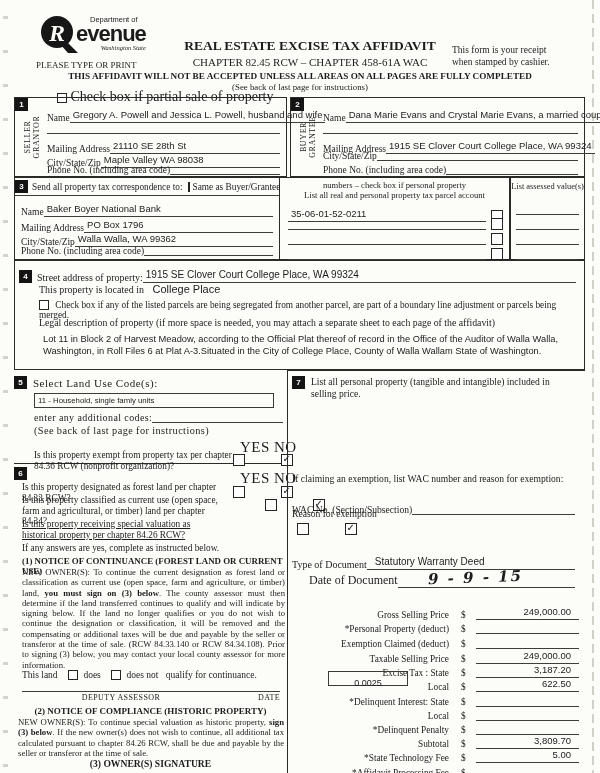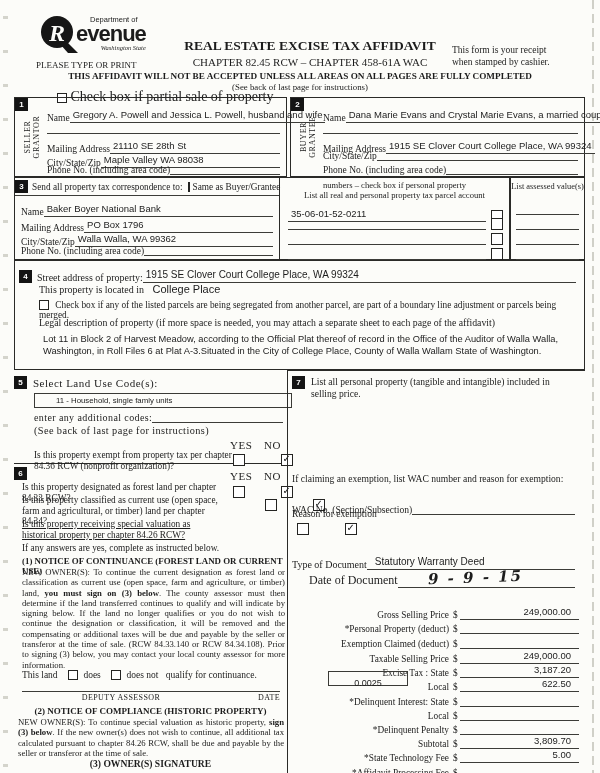--- a/index.html
+++ b/index.html
@@ -23,26 +23,26 @@
   .cb{display:inline-block;width:10px;height:10px;border:1.3px solid #242422;box-sizing:border-box;
       background:#fff;position:relative;vertical-align:-2px;}
   .cb.big{width:12px;height:12px;}
   .cb.checked::after{content:"\2713";position:absolute;left:0.5px;top:-2.5px;font-size:10px;color:#111;
       font-family:"DejaVu Sans",sans-serif;}
   .vlabel{position:absolute;left:-14px;top:50%;transform:translateY(-50%) rotate(-90deg);
       font-size:8px;letter-spacing:.6px;text-align:center;line-height:9px;width:58px;}
   .qtext{font-size:9.3px;line-height:10.6px;display:inline-block;}
   .para{font-size:8.7px;line-height:10.3px;text-align:justify;}
   .ph{font-size:8.6px;text-align:center;line-height:10px;}
-  .mrow{position:absolute;left:6px;right:6px;display:flex;align-items:flex-end;}
+  .mrow{position:absolute;left:6px;right:6px;display:flex;align-items:flex-end;gap:8px;}
   .mlabel{width:155px;text-align:right;font-size:9.3px;white-space:nowrap;}
   .mdollar{font-size:9.3px;padding:0 2px 0 4px;}
   .mline{flex:1;border-bottom:1px solid #3c3c38;text-align:right;min-height:11px;}
   .mval{font-family:"Liberation Sans",sans-serif;font-size:9.5px;padding-right:8px;}
-  .yn{font-size:11px;letter-spacing:.5px;}
+  .yn{font-size:15px;letter-spacing:.5px;margin-left:10px;}
   .hand{font-family:"DejaVu Serif",serif;font-style:italic;font-weight:bold;font-size:15px;
       transform:rotate(-2deg);display:inline-block;letter-spacing:2px;}
 </style>
 </head>
 <body>
 
 <div class="page">
   <div class="artifact left"></div>
   <div class="artifact right"></div>
 
@@ -213,21 +213,21 @@
     <div class="abs" style="left:24px;top:56px;right:10px;font-size:9.8px;">Legal description of property (if more space is needed, you may attach a separate sheet to each page of the affidavit)</div>
     <div class="abs sans" style="left:28px;top:73px;width:530px;font-size:9.3px;line-height:11.5px;">Lot 11 in Block 2 of Harvest Meadow, according to the Official Plat thereof of record in the Office of the Auditor of Walla Walla, Washington, in Roll Files 6 at Plat A-3.Situated in the City of College Place, County of Walla Wallam State of Washington.</div>
   </div>
 
   <div class="abs" style="left:14px;top:370px;width:273px;height:403px;">
     <div class="abs" style="left:0;top:0;width:273px;height:93px;border-bottom:1.5px solid #2a2a28;">
       <div class="abs" style="left:0;top:6px;display:flex;align-items:center;">
         <span class="badge" style="margin-right:6px;">5</span>
         <span style="font-size:11px;letter-spacing:.5px;">Select Land Use Code(s):</span>
       </div>
-      <div class="abs" style="left:20px;top:23px;width:238px;height:13px;border:1px solid #3a3a36;display:flex;align-items:center;padding-left:18px;">
+      <div class="abs" style="left:20px;top:23px;width:238px;height:13px;border:1px solid #3a3a36;display:flex;align-items:center;">
         <span class="sans" style="font-size:7.8px;padding-left:3px;">11 - Household, single famly units</span>
       </div>
       <div class="frow" style="left:20px;top:41px;right:4px;">
         <span style="font-size:10px;letter-spacing:.4px;">enter any additional codes:</span>
         <span class="fill-line"></span>
       </div>
       <div class="abs" style="left:20px;top:55px;font-size:10.3px;letter-spacing:.4px;">(See back of last page for instructions)</div>
       <div class="abs yn" style="left:216px;top:69px;">YES</div>
       <div class="abs yn" style="left:250px;top:69px;">NO</div>
       <div class="abs qtext" style="left:20px;top:80px;width:200px;">Is this property exempt from property tax per chapter 84.36 RCW (nonprofit organization)?</div>

